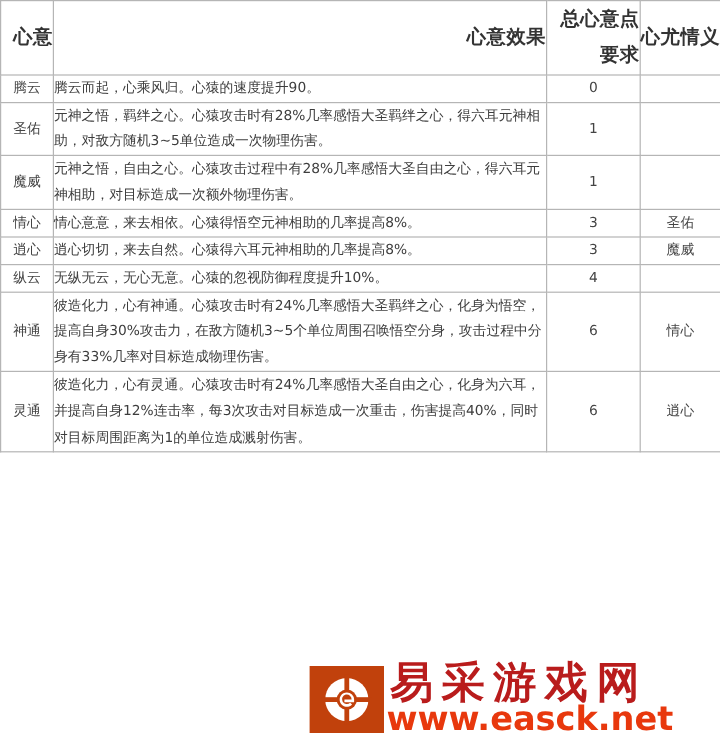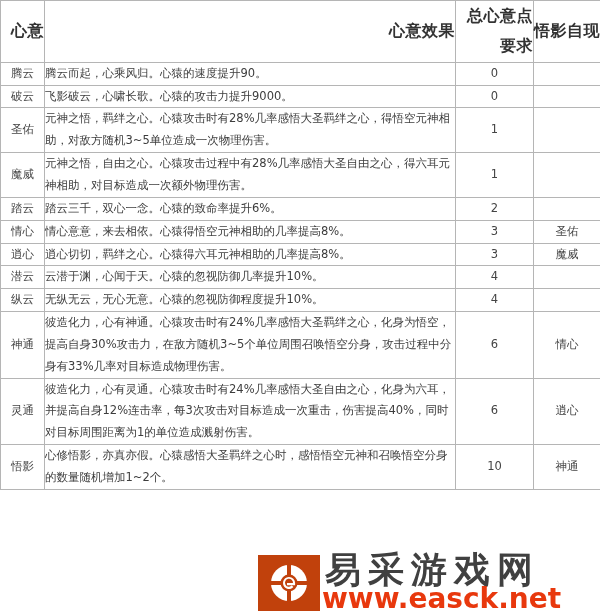--- a/index.html
+++ b/index.html
@@ -85,21 +85,21 @@
     align-items: center;
     justify-content: center;
   }
   .wm-logo svg { display: block; }
   .wm-text-cn {
     position: absolute;
     left: 325px;
     top: 552px;
     font-size: 36px;
     font-weight: bold;
-    color: #404040;
+    color: #b91c1c;
     letter-spacing: 7px;
     line-height: 1;
     font-family: "DejaVu Sans", "Liberation Sans", sans-serif;
     white-space: nowrap;
   }
   .wm-text-url {
     position: absolute;
     left: 322px;
     top: 585px;
     font-size: 28px;
@@ -118,95 +118,71 @@
     <col class="c-name">
     <col class="c-effect">
     <col class="c-cost">
     <col class="c-prereq">
   </colgroup>
   <thead>
     <tr>
       <th>心意</th>
       <th>心意效果</th>
       <th>总心意点要求</th>
-      <th>悟影自现</th>
+      <th>心尤情义</th>
     </tr>
   </thead>
   <tbody id="table-body">
       <tr>
         <td class="cell-name">腾云</td>
         <td class="cell-effect">腾云而起，心乘风归。心猿的速度提升90。</td>
         <td class="cell-cost">0</td>
         <td class="cell-prereq"></td>
       </tr>
       <tr>
-        <td class="cell-name">破云</td>
-        <td class="cell-effect">飞影破云，心啸长歌。心猿的攻击力提升9000。</td>
-        <td class="cell-cost">0</td>
-        <td class="cell-prereq"></td>
-      </tr>
-      <tr>
         <td class="cell-name">圣佑</td>
-        <td class="cell-effect">元神之悟，羁绊之心。心猿攻击时有28%几率感悟大圣羁绊之心，得悟空元神相助，对敌方随机3~5单位造成一次物理伤害。</td>
+        <td class="cell-effect">元神之悟，羁绊之心。心猿攻击时有28%几率感悟大圣羁绊之心，得六耳元神相助，对敌方随机3~5单位造成一次物理伤害。</td>
         <td class="cell-cost">1</td>
         <td class="cell-prereq"></td>
       </tr>
       <tr>
         <td class="cell-name">魔威</td>
         <td class="cell-effect">元神之悟，自由之心。心猿攻击过程中有28%几率感悟大圣自由之心，得六耳元神相助，对目标造成一次额外物理伤害。</td>
         <td class="cell-cost">1</td>
         <td class="cell-prereq"></td>
       </tr>
       <tr>
-        <td class="cell-name">踏云</td>
-        <td class="cell-effect">踏云三千，双心一念。心猿的致命率提升6%。</td>
-        <td class="cell-cost">2</td>
-        <td class="cell-prereq"></td>
-      </tr>
-      <tr>
         <td class="cell-name">情心</td>
         <td class="cell-effect">情心意意，来去相依。心猿得悟空元神相助的几率提高8%。</td>
         <td class="cell-cost">3</td>
         <td class="cell-prereq">圣佑</td>
       </tr>
       <tr>
         <td class="cell-name">逍心</td>
-        <td class="cell-effect">逍心切切，羁绊之心。心猿得六耳元神相助的几率提高8%。</td>
+        <td class="cell-effect">逍心切切，来去自然。心猿得六耳元神相助的几率提高8%。</td>
         <td class="cell-cost">3</td>
         <td class="cell-prereq">魔威</td>
-      </tr>
-      <tr>
-        <td class="cell-name">潜云</td>
-        <td class="cell-effect">云潜于渊，心闻于天。心猿的忽视防御几率提升10%。</td>
-        <td class="cell-cost">4</td>
-        <td class="cell-prereq"></td>
       </tr>
       <tr>
         <td class="cell-name">纵云</td>
         <td class="cell-effect">无纵无云，无心无意。心猿的忽视防御程度提升10%。</td>
         <td class="cell-cost">4</td>
         <td class="cell-prereq"></td>
       </tr>
       <tr>
         <td class="cell-name">神通</td>
         <td class="cell-effect">彼造化力，心有神通。心猿攻击时有24%几率感悟大圣羁绊之心，化身为悟空，提高自身30%攻击力，在敌方随机3~5个单位周围召唤悟空分身，攻击过程中分身有33%几率对目标造成物理伤害。</td>
         <td class="cell-cost">6</td>
         <td class="cell-prereq">情心</td>
       </tr>
       <tr>
         <td class="cell-name">灵通</td>
         <td class="cell-effect">彼造化力，心有灵通。心猿攻击时有24%几率感悟大圣自由之心，化身为六耳，并提高自身12%连击率，每3次攻击对目标造成一次重击，伤害提高40%，同时对目标周围距离为1的单位造成溅射伤害。</td>
         <td class="cell-cost">6</td>
         <td class="cell-prereq">逍心</td>
-      </tr>
-      <tr>
-        <td class="cell-name">悟影</td>
-        <td class="cell-effect">心修悟影，亦真亦假。心猿感悟大圣羁绊之心时，感悟悟空元神和召唤悟空分身的数量随机增加1~2个。</td>
-        <td class="cell-cost">10</td>
-        <td class="cell-prereq">神通</td>
       </tr>
     </tbody>
 </table>
 
 <div class="watermark">
   <div class="wm-logo">
     <svg width="44" height="44" viewBox="0 0 44 44" aria-hidden="true">
       <circle cx="22" cy="22" r="18" fill="#ffffff"></circle>
       <circle cx="22" cy="22" r="8.5" fill="#c1410c"></circle>
       <rect x="20" y="1" width="4" height="14" fill="#c1410c"></rect>

